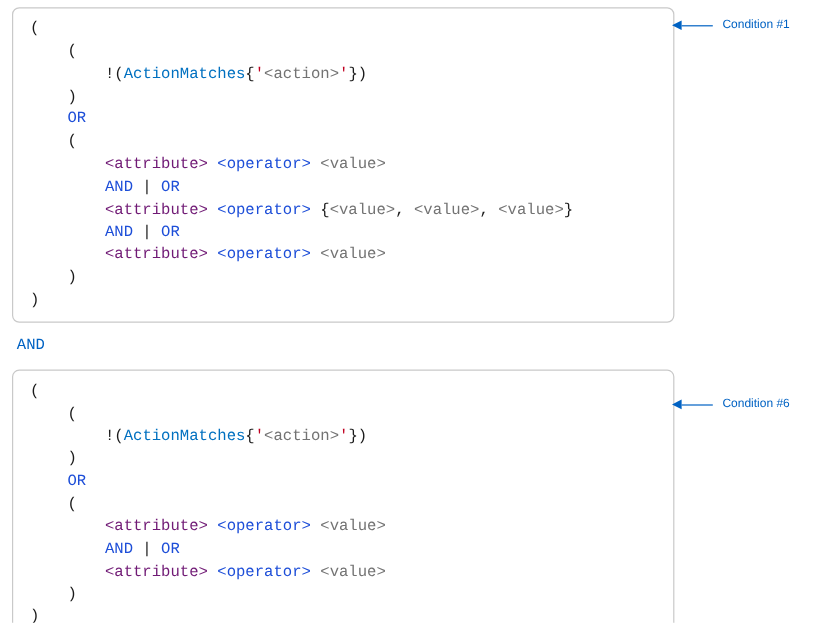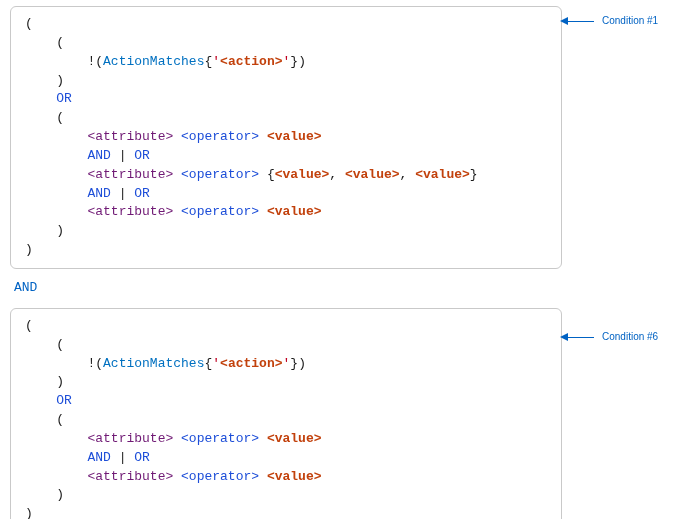--- a/index.html
+++ b/index.html
@@ -35,21 +35,21 @@
   pre.code {
     margin: 0;
     white-space: pre;
     font-family: Consolas, "Menlo", "Courier New", monospace;
     font-size: 13px;
   }
   .t-plain   { color: #1a1a1a; }
   .t-func    { color: #0070c0; margin-top: 15px; }   
   .t-attr    { color: #701a75; }   
   .t-op      { color: #1d4ed8; }   
-  .t-val     { color: #c2410c; font-weight: bold; }   
+  .t-val     { color: #737373; }   
   .t-quote   { color: #c00020; }
 
   
   .callout {
     position: absolute;
     color: #0062c3;
     font-family: "Segoe UI", Arial, sans-serif;
     font-size: 10px;
     display: flex;
     align-items: center;

